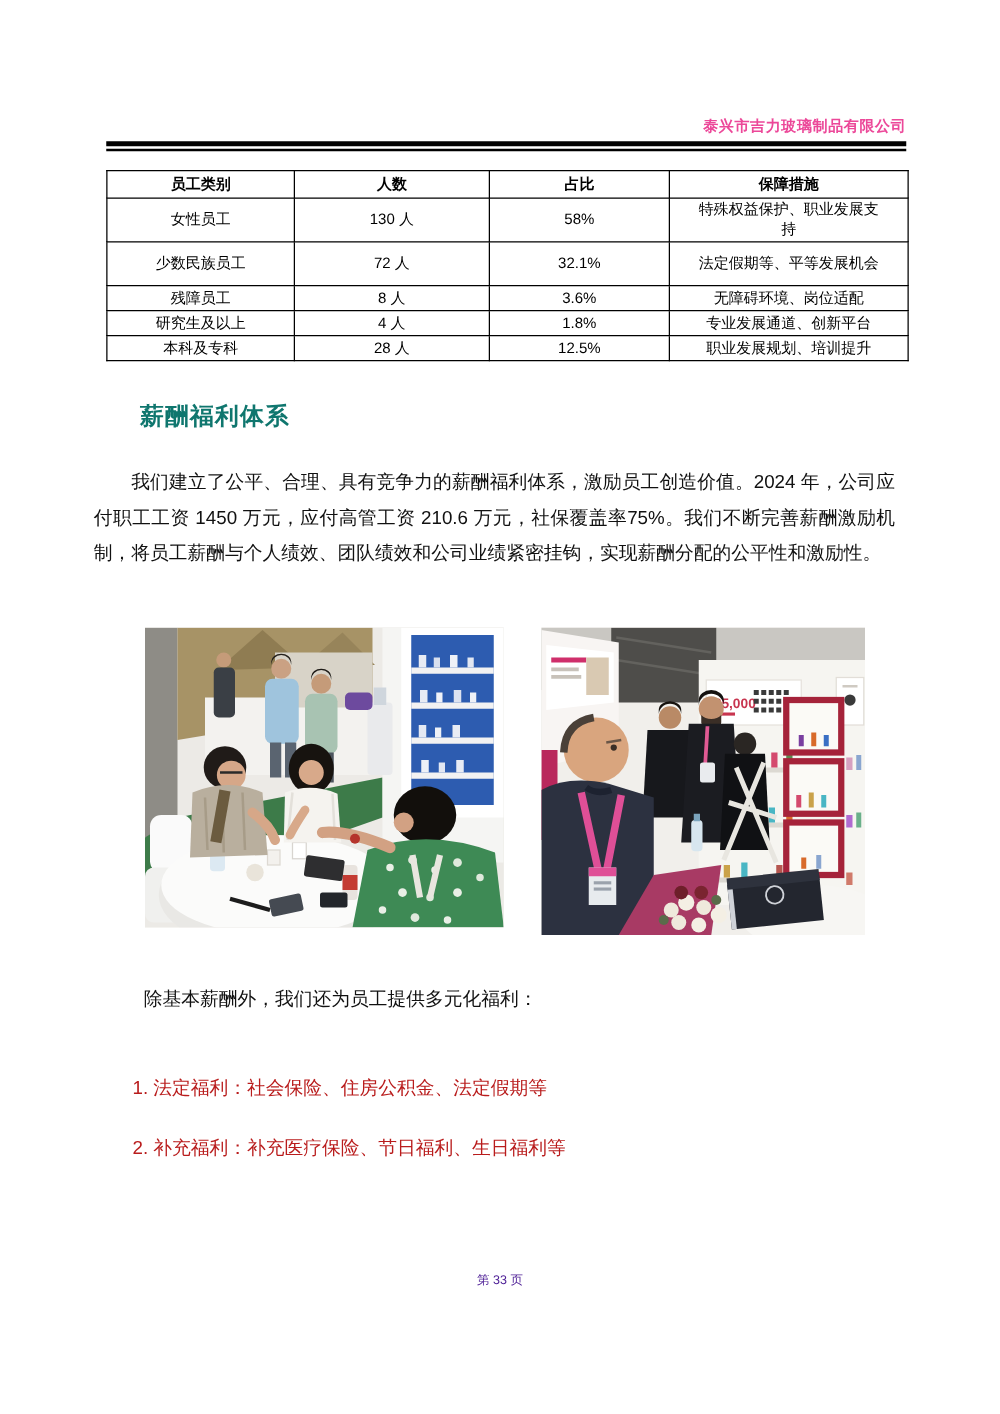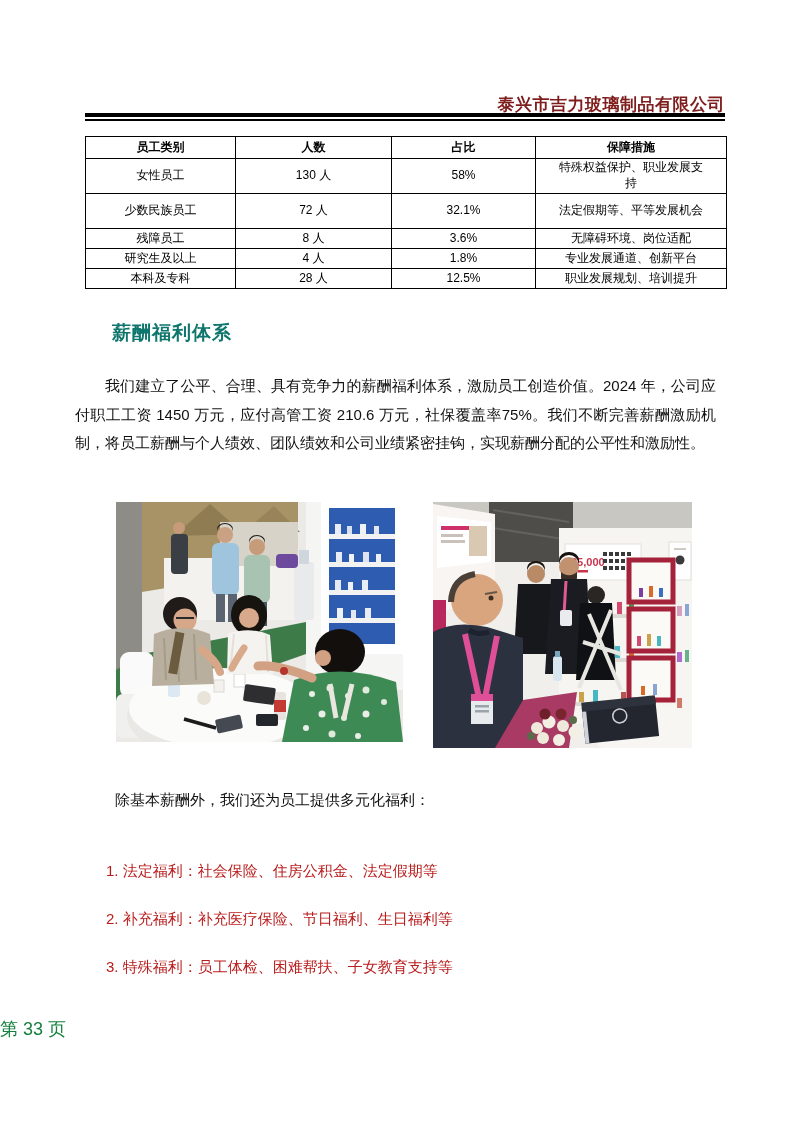--- a/index.html
+++ b/index.html
@@ -5,21 +5,21 @@
   html,body{margin:0;padding:0;}
   body{
     width:800px;height:1131px;background:#ffffff;
     font-family:"Liberation Sans","DejaVu Sans",sans-serif;
     color:#111111;position:relative;
   }
   .page{position:absolute;left:0;top:0;width:800px;height:1131px;background:#ffffff;overflow:hidden;}
 
   .company-name{
     position:absolute;top:93px;right:75px;
-    font-size:17px;font-weight:bold;letter-spacing:0.5px;color:#7f1d1d;margin-left:29px;
+    font-size:12px;font-weight:bold;letter-spacing:0.5px;color:#ec4899;margin-left:29px;
   }
   .header-rule{
     position:absolute;top:113px;left:85px;width:640px;height:8px;
     border-top:4px solid #000;border-bottom:2px solid #000;box-sizing:border-box;
   }
 
   .emp-table{
     position:absolute;top:136px;left:85px;width:641px;
     border-collapse:collapse;table-layout:fixed;font-size:12px;color:#000;
   }
@@ -49,21 +49,21 @@
 
   .benefits-intro{
     position:absolute;top:788px;left:85px;width:641px;
     font-size:15px;line-height:24px;text-indent:2em;color:#111;
   }
   .benefits-list{position:absolute;top:860px;left:106px;width:600px;}
   .benefit-item{font-size:15px;line-height:22px;margin-bottom:26px;color:#b91c1c;}
 
   .footer{
     position:absolute;top:1017px;left:0;width:800px;
-    text-align:left;font-size:18px;color:#15803d;
+    text-align:center;font-size:10px;color:#4c1d95;
   }
 </style>
 </head>
 <body>
 
 <div class="page">
 
   <div class="company-name">泰兴市吉力玻璃制品有限公司</div>
   <div class="header-rule"></div>
 
@@ -363,18 +363,17 @@
       <rect x="120" y="154" width="9" height="25" rx="3" fill="#d7e6ef"></rect>
       <rect x="122" y="149" width="5" height="6" fill="#7ba4bd"></rect>
     </svg>
   </div>
 
   <div class="benefits-intro">除基本薪酬外，我们还为员工提供多元化福利：</div>
 
   <div class="benefits-list">
     <div class="benefit-item">1. 法定福利：社会保险、住房公积金、法定假期等</div>
     <div class="benefit-item">2. 补充福利：补充医疗保险、节日福利、生日福利等</div>
-    <div class="benefit-item">3. 特殊福利：员工体检、困难帮扶、子女教育支持等</div>
   </div>
 
   <div class="footer">第 33 页</div>
 
 </div>
 
 </body></html>

